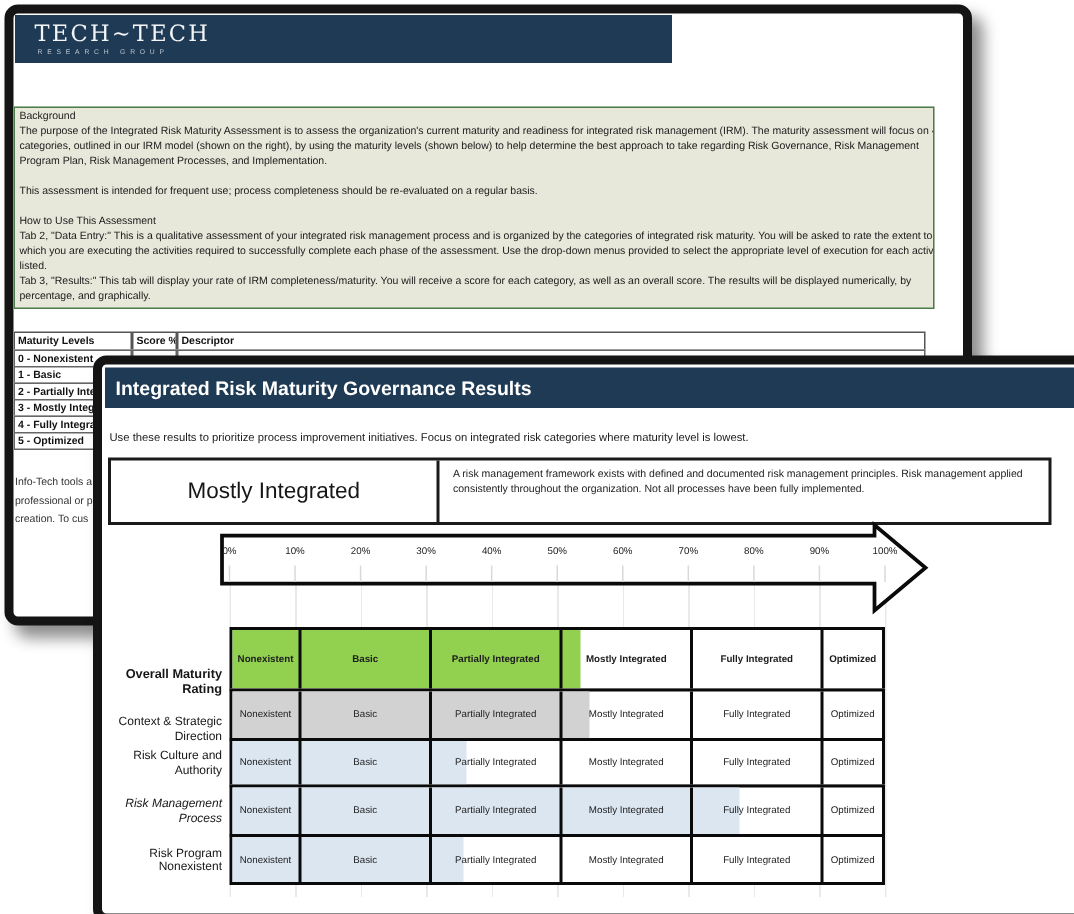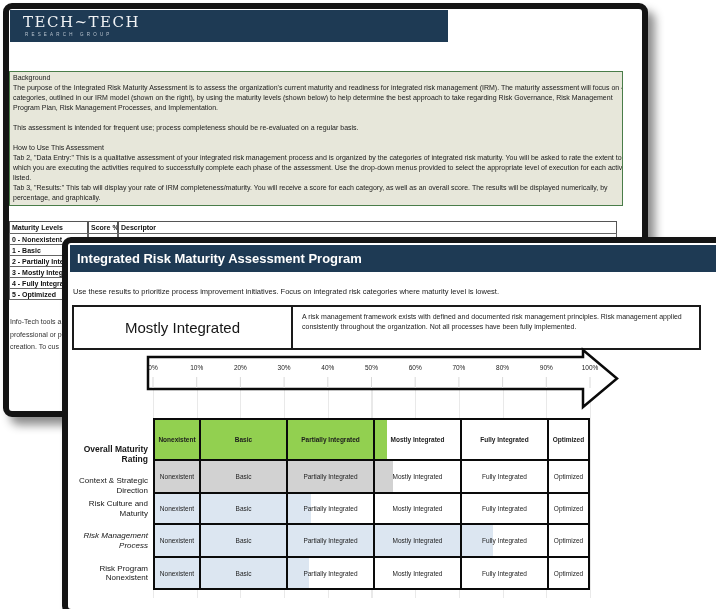--- a/index.html
+++ b/index.html
@@ -120,21 +120,21 @@
       </div>
     <div class="disclaimer">Info-Tech tools a
 professional or p
 creation. To cus</div>
   </div>
 </div>
 
 <div class="window" id="win-front">
   <div class="win-inner">
     <div class="front-bar">
-      <div class="front-title">Integrated Risk Maturity Assessment Program</div>
+      <div class="front-title">Integrated Risk Maturity Governance Results</div>
     </div>
     <div class="intro">Use these results to prioritize process improvement initiatives. Focus on integrated risk categories where maturity level is lowest.</div>
 
     <div class="overall-box">
       <div class="overall-left">Mostly Integrated</div>
       <div class="overall-right">A risk management framework exists with defined and documented risk management principles. Risk management applied consistently throughout the organization. Not all processes have been fully implemented.</div>
     </div>
 
     <div class="gridlines"></div>
     <svg class="arrow-svg" id="arrow-svg" width="476" height="64" viewBox="0 0 476 64">
@@ -161,21 +161,21 @@
         <span class="scale-label" style="left: 332.2px;">60%</span>
         <span class="scale-label" style="left: 375.9px;">70%</span>
         <span class="scale-label" style="left: 419.6px;">80%</span>
         <span class="scale-label" style="left: 463.3px;">90%</span>
         <span class="scale-label" style="left: 507px;">100%</span>
       </div>
 
     <div class="mlabels" id="matrix-labels">
         <div class="mlabel bold" style="top: 190px; height: 43px;">Overall Maturity Rating</div>
         <div class="mlabel" style="top: 225px; height: 35px;">Context &amp; Strategic Direction</div>
-        <div class="mlabel" style="top: 249px; height: 33px;">Risk Culture and Maturity</div>
+        <div class="mlabel" style="top: 249px; height: 33px;">Risk Culture and Authority</div>
         <div class="mlabel" style="top: 280px; height: 35px; font-style: italic;">Risk Management Process</div>
         <div class="mlabel" style="top: 313px; height: 34px;">Risk Program Nonexistent</div>
       </div>
     <div class="matrix" id="matrix">
         <div class="mrow mhead" style="top: 0px; height: 43px;">
           <div class="mfill" style="width: 53.5%; background: rgb(146, 208, 80);"></div>
           <div class="mcell" style="flex: 0 0 46px;">Nonexistent</div>
           <div class="mcell" style="flex: 0 0 87px;">Basic</div>
           <div class="mcell" style="flex: 0 0 87px;">Partially Integrated</div>
           <div class="mcell" style="flex: 0 0 87px;">Mostly Integrated</div>

